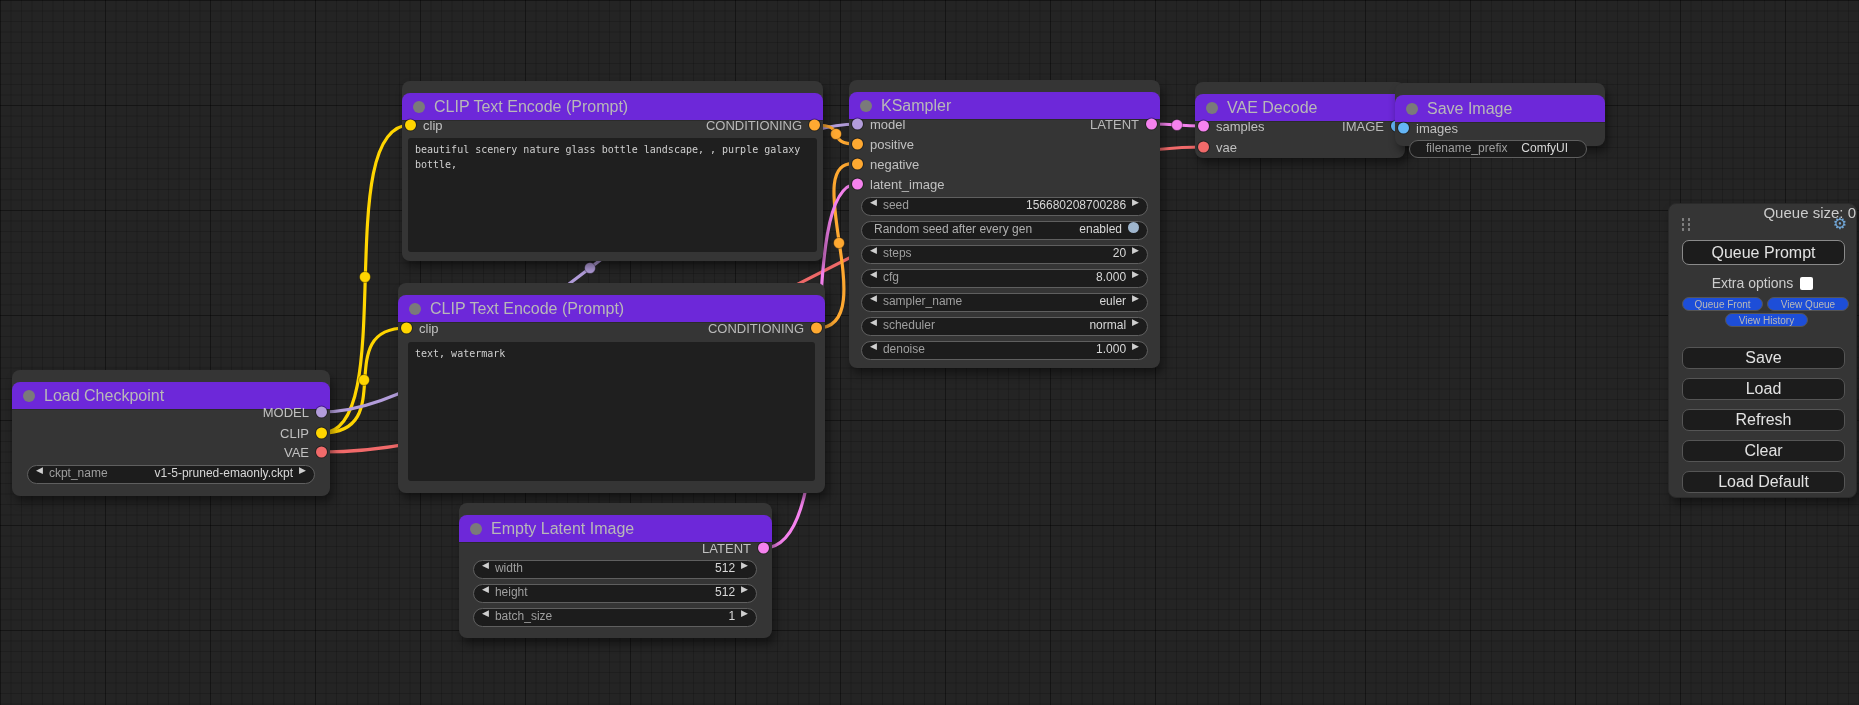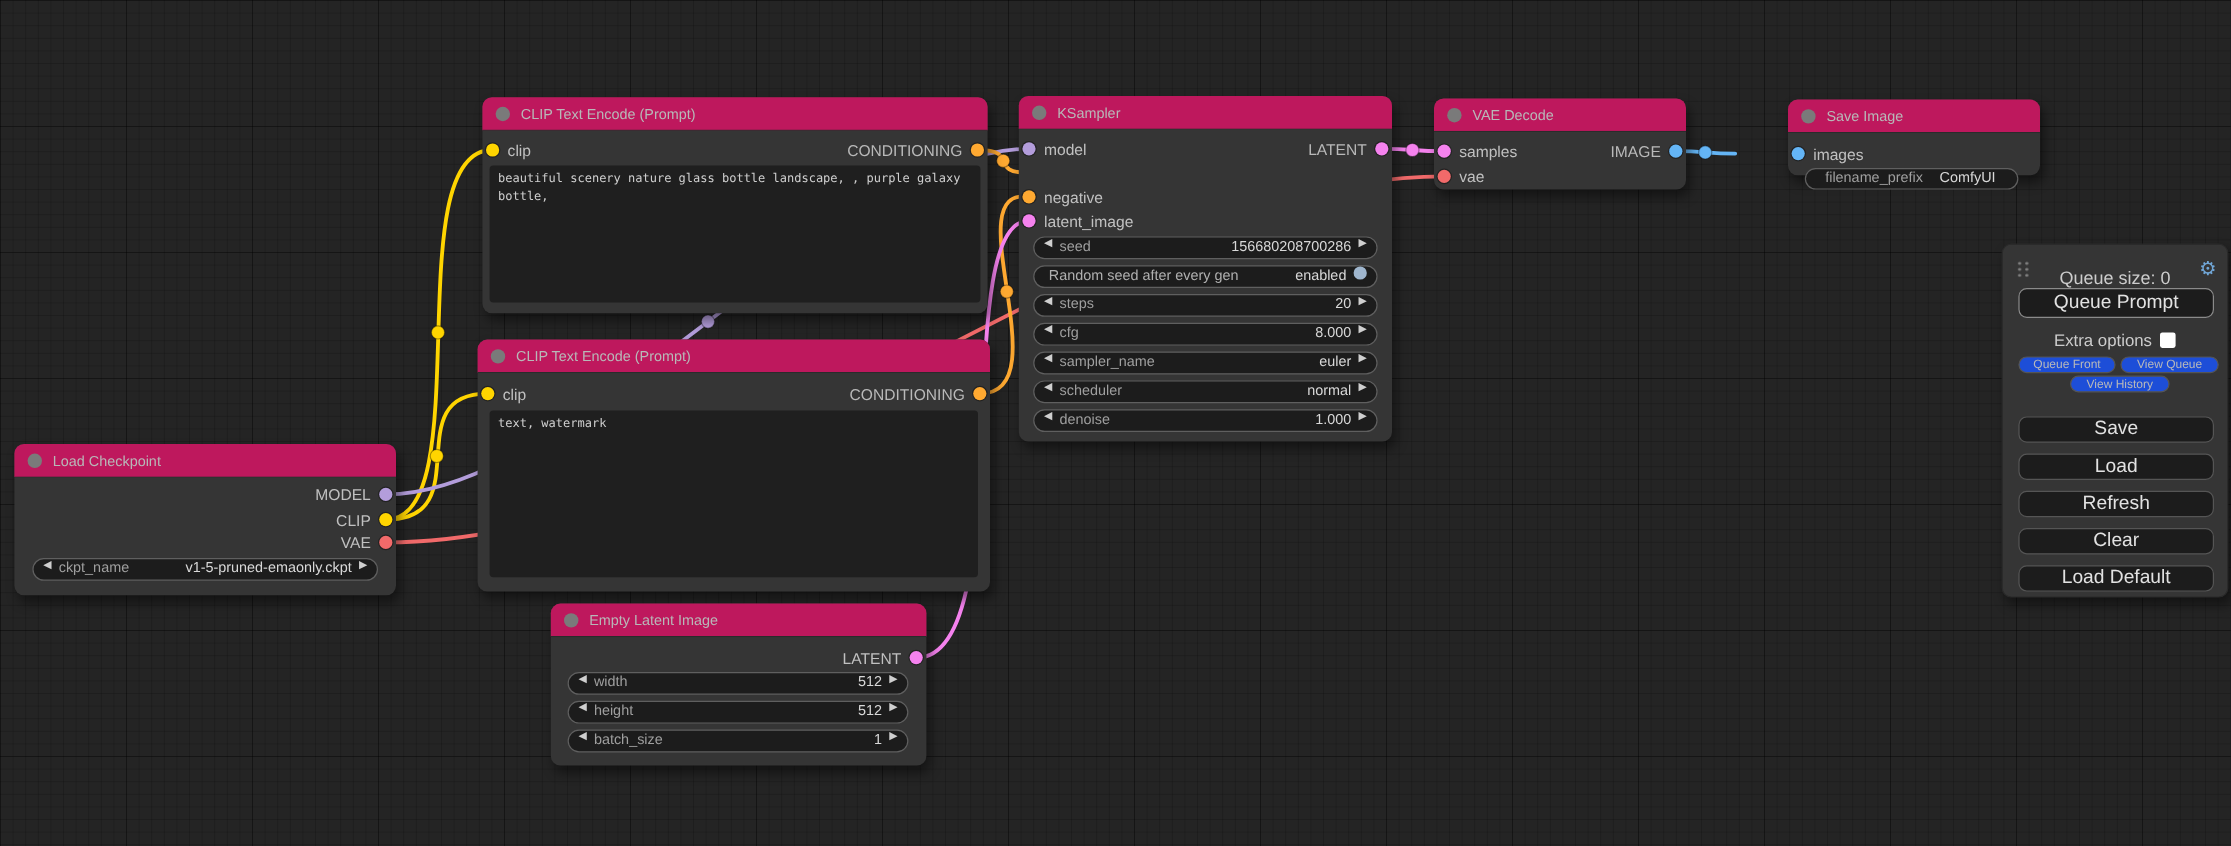--- a/index.html
+++ b/index.html
@@ -16,22 +16,22 @@
     background-size:105px 105px, 105px 105px, 10.5px 10.5px, 10.5px 10.5px;
   }
   #wires { position:absolute; left:0; top:0; z-index:1; }
   .node {
     position:absolute; z-index:2;
     background:#353535; border-radius:8px;
     box-shadow:3px 6px 10px rgba(0,0,0,0.45);
   }
   .ntitle {
     height:28px; display:flex; align-items:center; gap:9px; padding:0 11px;
-    background:#be185d; border-radius:8px 8px 0 0; border-bottom:1px solid #2b2b2b;
-    color:#b8b8b8; font-size:12px;
+    background:#6d28d9; border-radius:8px 8px 0 0; border-bottom:1px solid #2b2b2b;
+    color:#b8b8b8; font-size:16px;margin-top:12px;
   }
   .tdot { width:12px; height:12px; border-radius:50%; background:#7a7a7a; flex:0 0 auto; }
   .row { position:absolute; height:20px; display:flex; align-items:center; font-size:13px; color:#c0c0c0; width:100%; }
   .dot { position:absolute; width:11px; height:11px; border-radius:50%; top:50%; transform:translateY(-50%); box-shadow:0 0 0 1px rgba(0,0,0,0.35); }
   .din  { left:3px; }
   .dout { right:3px; }
   .rin  { padding-left:21px; }
   .rout { justify-content:flex-end; padding-right:21px; }
   .ta {
     position:absolute; background:#1f1f1f; border-radius:3px;
@@ -50,21 +50,21 @@
   #menu {
     position:absolute; z-index:3; left:1668px; top:203px; width:189px; height:295px;
     background:#353535; border:1px solid #2a2a2a; border-radius:8px;
     box-shadow:3px 6px 10px rgba(0,0,0,0.45); color:#cccccc;
   }
   .handle {
     position:absolute; left:11px; top:13px; width:11px; height:14px;
     background-image:radial-gradient(circle, #808080 1.1px, transparent 1.4px);
     background-size:6px 5px;
   }
-  .qsize { position:absolute; top:20px; width:100%; text-align:center; font-size:15px; color:#cccccc; }
+  .qsize { position:absolute; top:0; width:100%; text-align:right; font-size:15px; color:#cccccc; }
   .gear { position:absolute; right:9px; top:10px; font-size:16px; color:#71a7d8; cursor:pointer; }
   .btn {
     position:absolute; left:13px; width:163px; height:22px;
     background:#1c1c1c; border:1px solid #555; border-radius:7px;
     color:#e2e2e2; font-size:16px; display:flex; align-items:center; justify-content:center;
     cursor:pointer;
   }
   .btn.qp { top:36px; height:25px; border-color:#8a8a8a; font-size:16px; }
   .xopts { position:absolute; top:71px; left:0; width:100%; text-align:center; font-size:14px; color:#cccccc; }
   .checkbox { display:inline-block; width:13px; height:13px; background:#ffffff; border-radius:2px; vertical-align:-2px; margin-left:7px; cursor:pointer; }
@@ -187,20 +187,24 @@
   <div class="ntitle">
     <span class="tdot"></span>
     <span>KSampler</span>
   </div>
   <div class="row rin" style="top:34px">
     <span class="dot din" style="background:#b39ddb"></span>
     <span>model</span>
     <span style="position:absolute;right:21px;color:#b9b9b9">LATENT</span>
     <span class="dot dout" style="background:#f582ee"></span>
   </div>
+  <div class="row rin" style="top:54px">
+    <span class="dot din" style="background:#ffa931"></span>
+    <span>positive</span>
+  </div>
   <div class="row rin" style="top:74px">
     <span class="dot din" style="background:#ffa931"></span>
     <span>negative</span>
   </div>
   <div class="row rin" style="top:94px">
     <span class="dot din" style="background:#f582ee"></span>
     <span>latent_image</span>
   </div>
   <div class="widget" style="left:12px;top:117px;width:287px">
     <span class="warr">◀</span>
@@ -255,21 +259,21 @@
     <span>samples</span>
     <span style="position:absolute;right:21px;color:#b9b9b9">IMAGE</span>
     <span class="dot dout" style="background:#64b5f6"></span>
   </div>
   <div class="row rin" style="top:55px">
     <span class="dot din" style="background:#f16a6a"></span>
     <span>vae</span>
   </div>
 </div>
 
-<div class="node" style="left:1490px;top:83px;width:210px;height:63px">
+<div class="node" style="left:1395px;top:83px;width:210px;height:63px">
   <div class="ntitle">
     <span class="tdot"></span>
     <span>Save Image</span>
   </div>
   <div class="row rin" style="top:35px">
     <span class="dot din" style="background:#64b5f6"></span>
     <span>images</span>
   </div>
   <div class="widget" style="left:14px;top:57px;width:178px;height:18px">
     <span class="wlab" style="margin-left:8px">filename_prefix</span>

